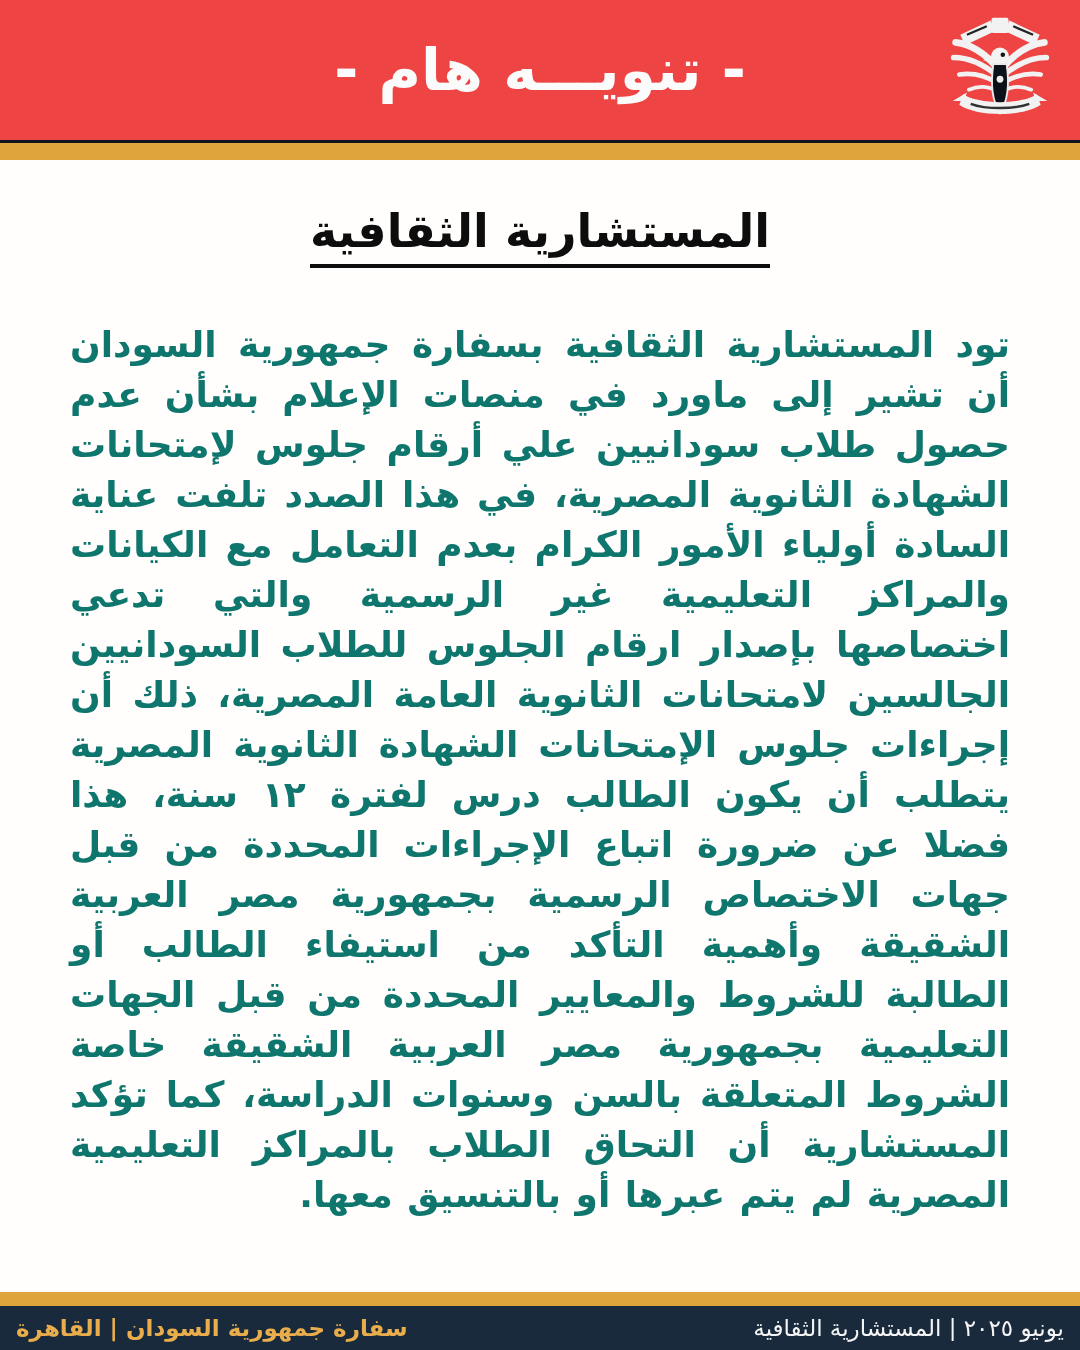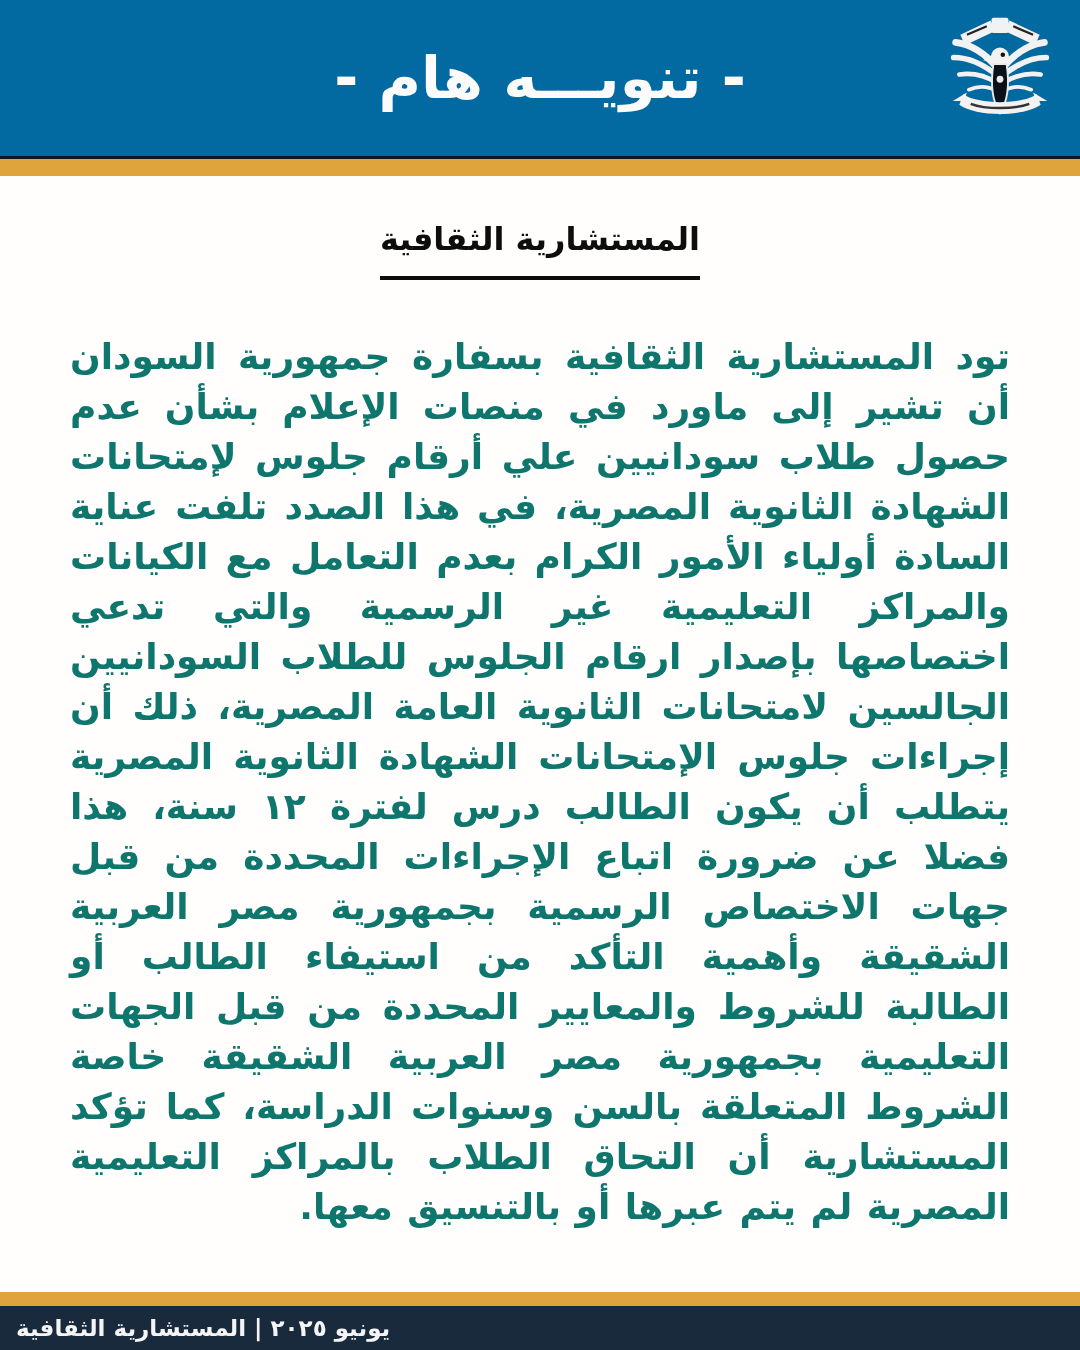--- a/index.html
+++ b/index.html
@@ -12,22 +12,22 @@
     display: flex;
     flex-direction: column;
     overflow: hidden;
     background: #fffefc;
     font-family: "DejaVu Sans", sans-serif;
   }
 
   
   .topbar {
     position: relative;
-    height: 156px;
-    background: #0369a1;
+    height: 140px;
+    background: #ef4444;
     flex: 0 0 auto;
   }
   .notice-title {
     position: absolute;
     top: 50%;
     left: 50%;
     transform: translate(-50%, -50%);
     margin: 0;
     color: #fbfbfb;
     font-size: 58px;
@@ -56,24 +56,24 @@
   .main {
     flex: 1 1 auto;
     overflow: hidden;
     padding-top: 44px;
     text-align: center;
   }
   .doc-title {
     display: inline-block;
     margin: 0;
     color: #0d0d0d;
-    font-size: 32px;
+    font-size: 46px;
     font-weight: bold;
     direction: rtl;
-    padding-bottom: 18px;
+    padding-bottom: 6px;
     border-bottom: 4px solid #0d0d0d;
   }
   .doc-paragraph {
     margin: 52px 70px 0 70px;
     direction: rtl;
     text-align: justify;
     text-align-last: right;
     color: #0f766e;
     font-size: 36px;
     line-height: 50px;
@@ -99,21 +99,21 @@
   .footer-embassy {
     color: #e9ae4b;
     font-size: 23px;
     font-weight: bold;
     direction: rtl;
     white-space: nowrap;
   }
   .footer-date-dept {
     color: #f5f5f5;
     font-size: 23px;
-    font-weight: bold;
+    font-weight: normal;
     direction: rtl;
     white-space: nowrap;
   }
 </style>
 </head>
 <body>
 
 <div class="page">
 
   <header class="topbar">
@@ -160,16 +160,17 @@
 
   <main class="main">
     <h2 class="doc-title">المستشارية الثقافية</h2>
 
     <p class="doc-paragraph">تود المستشارية الثقافية بسفارة جمهورية السودان أن تشير إلى ماورد في منصات الإعلام بشأن عدم حصول طلاب سودانيين علي أرقام جلوس لإمتحانات الشهادة الثانوية المصرية، في هذا الصدد تلفت عناية السادة أولياء الأمور الكرام بعدم التعامل مع الكيانات والمراكز التعليمية غير الرسمية والتي تدعي اختصاصها بإصدار ارقام الجلوس للطلاب السودانيين الجالسين لامتحانات الثانوية العامة المصرية، ذلك أن إجراءات جلوس الإمتحانات الشهادة الثانوية المصرية يتطلب أن يكون الطالب درس لفترة ١٢ سنة، هذا فضلا عن ضرورة اتباع الإجراءات المحددة من قبل جهات الاختصاص الرسمية بجمهورية مصر العربية الشقيقة وأهمية التأكد من استيفاء الطالب أو الطالبة للشروط والمعايير المحددة من قبل الجهات التعليمية بجمهورية مصر العربية الشقيقة خاصة الشروط المتعلقة بالسن وسنوات الدراسة، كما تؤكد المستشارية أن التحاق الطلاب بالمراكز التعليمية المصرية لم يتم عبرها أو بالتنسيق معها.</p>
   </main>
 
   <div class="gold-stripe-bottom"></div>
 
   <footer class="footerbar">
+    <span class="footer-embassy">سفارة جمهورية السودان | القاهرة</span>
     <span class="footer-date-dept">يونيو ٢٠٢٥  |  المستشارية الثقافية</span>
   </footer>
 
 </div>
 
 </body></html>

